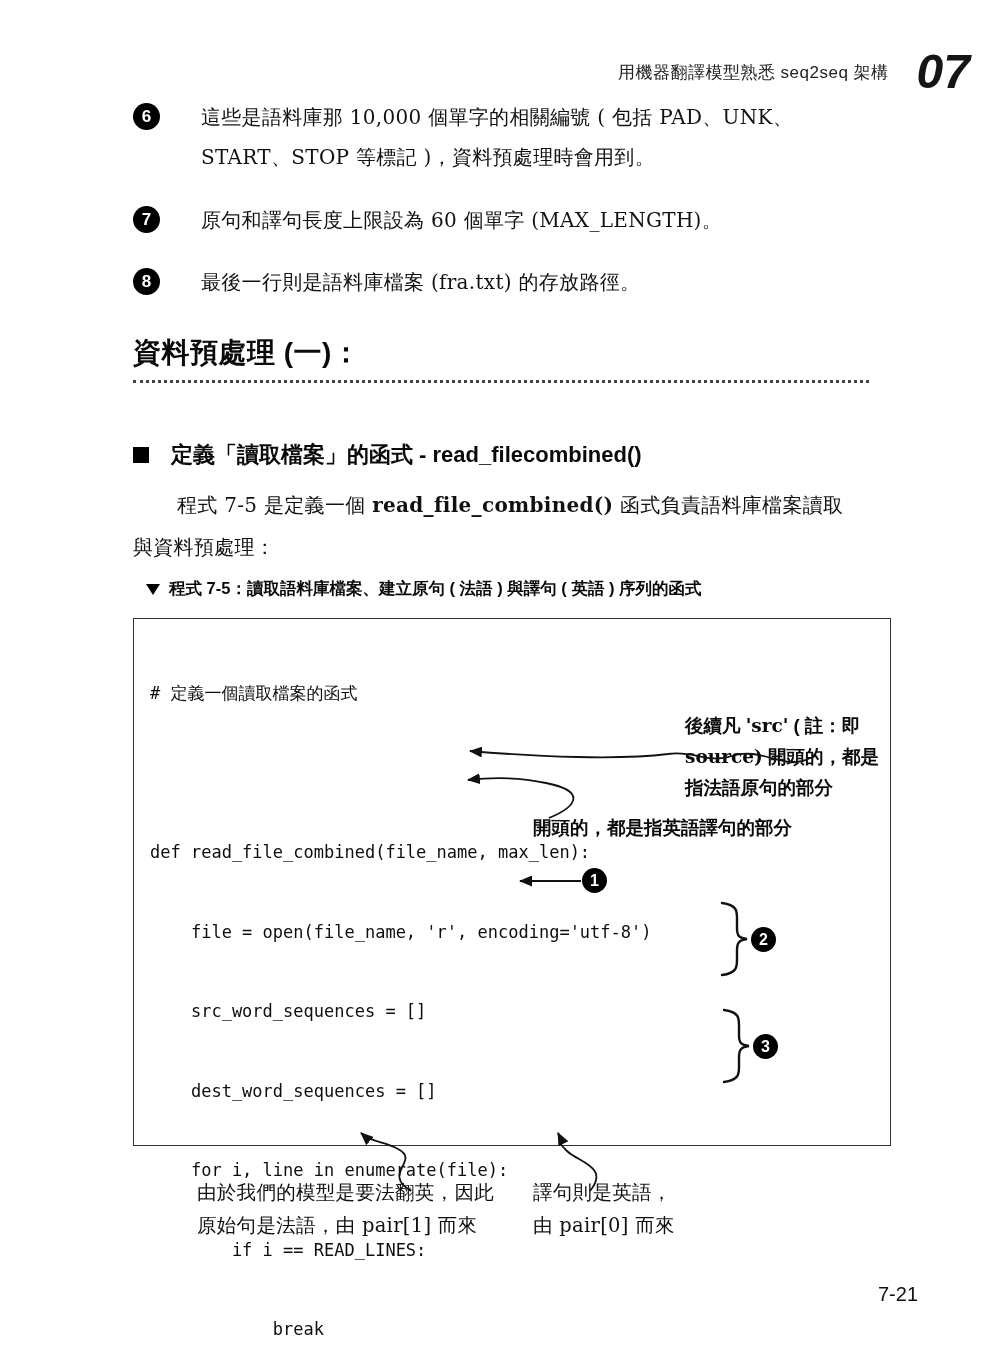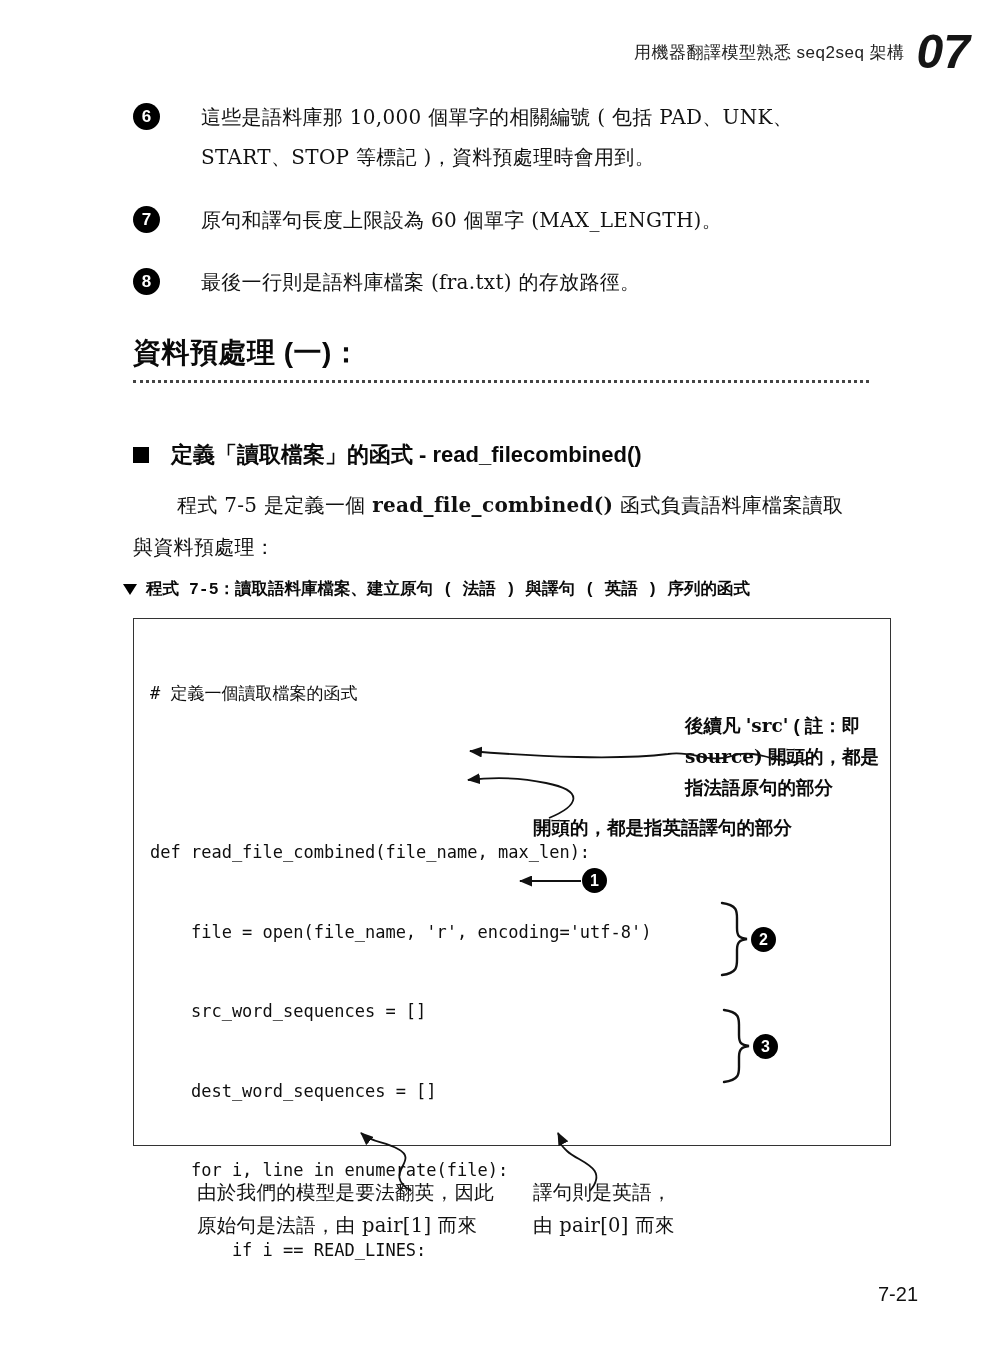--- a/index.html
+++ b/index.html
@@ -2,21 +2,21 @@
 <html><head>
 <meta charset="utf-8">
 <style>
   html,body { margin:0; padding:0; background:#e8e8e8; }
   .page {
     position:relative; width:1000px; height:1353px; margin:0 auto;
     background:#ffffff; color:#111;
     font-family:"DejaVu Serif", serif; overflow:hidden;
   }
   
-  .hdr { position:absolute; top:28px; right:30px; display:flex; align-items:center; gap:12px; }
+  .hdr { position:absolute; top:48px; right:30px; display:flex; align-items:center; gap:28px; }
   .hdr-title { font-family:"Liberation Sans", sans-serif; font-size:17px; color:#222; letter-spacing:0.5px; }
   .hdr-num { font-family:"Liberation Sans", sans-serif; font-size:48px; font-weight:900; font-style:italic; color:#151515; line-height:1; }
   
   .point { position:absolute; left:133px; display:flex; align-items:flex-start; width:790px; }
   .badge {
     flex:0 0 auto; width:27px; height:27px; border-radius:50%;
     background:#000; color:#fff; font-family:"Liberation Sans", sans-serif;
     font-weight:bold; font-size:17px; line-height:27px; text-align:center;
     margin-right:11px; margin-top:6px;
   }
@@ -26,21 +26,21 @@
   .section-line { font-family:"Liberation Sans", sans-serif; font-weight:bold; font-size:28px; line-height:40px; color:#0a0a0a; letter-spacing:0.5px; }
   .dotted { margin-top:7px; width:736px; border-bottom:3px dotted #444; }
   
   .subsection { position:absolute; left:133px; top:440px; font-family:"Liberation Sans", sans-serif; font-weight:bold; font-size:22px; color:#0a0a0a; display:flex; align-items:center;gap:12px; }
   .sq { width:16px; height:16px; background:#000; margin-right:10px; flex:0 0 auto; }
   
   .intro { position:absolute; left:133px; top:484px; width:775px; font-size:20px; line-height:42px; letter-spacing:0.3px; }
   .intro .indent { text-indent:44px; }
   .bold-serif { font-weight:bold; }
   
-  .caption { position:absolute; left:123px; top:578px; display:flex; align-items:center; font-family:Liberation Mono, monospace; font-weight:bold; font-size:16.5px; color:#0a0a0a;justify-content:space-between; }
+  .caption { position:absolute; left:146px; top:578px; display:flex; align-items:center; font-family:Liberation Sans, sans-serif; font-weight:bold; font-size:16.5px; color:#0a0a0a;justify-content:space-between; }
   .tri { width:0; height:0; border-left:7px solid transparent; border-right:7px solid transparent; border-top:11px solid #000; margin-right:9px; flex:0 0 auto; }
   
   .codebox { position:absolute; left:133px; top:618px; width:758px; height:528px; border:1.5px solid #333; box-sizing:border-box; }
   .code { padding:8px 0 0 16px; font-family:"DejaVu Sans Mono", monospace; font-size:17px; line-height:26.5px; color:#0e0e0e; white-space:pre; }
   .code-line { min-height:26.5px; }
   
   .ann { position:absolute; font-family:"Liberation Sans", sans-serif; font-weight:bold; font-size:18.5px; line-height:31px; color:#0a0a0a; }
   .ann-src { left:685px; top:710px; width:230px; }
   .ann-dest { left:533px; top:812px; width:350px; }
   .ann .lat { font-family:"DejaVu Serif", serif; font-weight:bold; }
@@ -113,20 +113,21 @@
   <div class="codebox">
     <div class="code">
       <div class="code-line"># 定義一個讀取檔案的函式</div>
       <div class="code-line"></div>
       <div class="code-line">def read_file_combined(file_name, max_len):</div>
       <div class="code-line">    file = open(file_name, 'r', encoding='utf-8')</div>
       <div class="code-line">    src_word_sequences = []</div>
       <div class="code-line">    dest_word_sequences = []</div>
       <div class="code-line">    for i, line in enumerate(file):</div>
       <div class="code-line">        if i == READ_LINES:</div>
+      <div class="code-line">            break</div>
       
       
       
       
       
       
       
       
       
       

